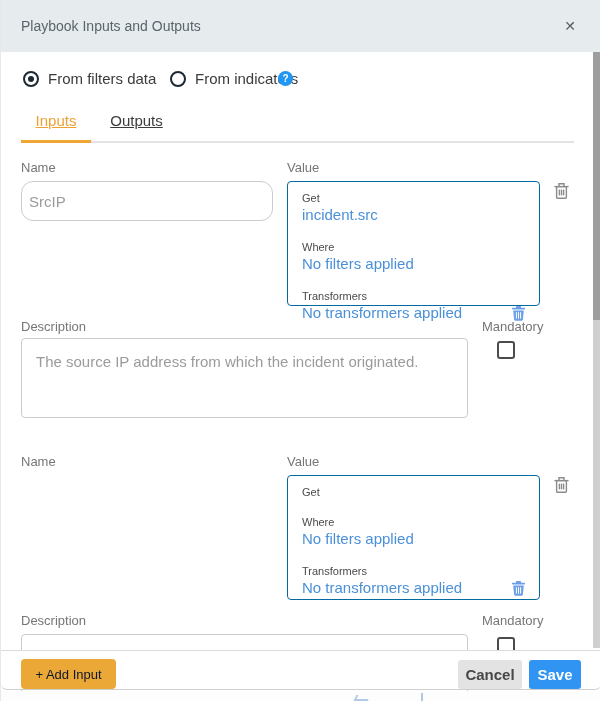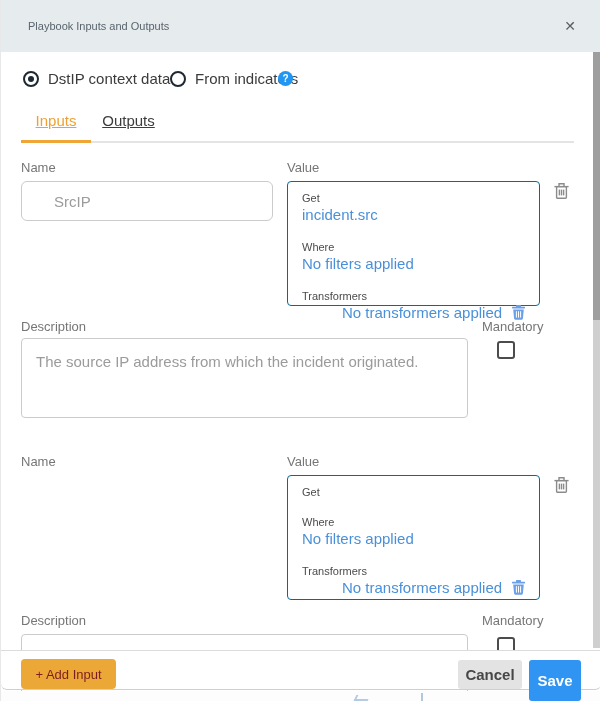--- a/index.html
+++ b/index.html
@@ -13,22 +13,22 @@
     overflow: hidden;
     border-left: 1px solid #e8e8e8;
   }
 
   
   .modal-header {
     position: absolute; left: 0; top: 0; width: 600px; height: 52px;
     background: #e6ebee;
   }
   .modal-title {
-    position: absolute; left: 27px; top: 0; line-height: 52px;
-    font-size: 11px; color: #59646c;
+    position: absolute; left: 20px; top: 0; line-height: 52px;
+    font-size: 14px; color: #59646c;
   }
   .close-btn {
     position: absolute; right: 22px; top: 17px; width: 18px; height: 18px;
     font-size: 14px; line-height: 18px; text-align: center;
     color: #5e5e5e; font-weight: bold; cursor: pointer;
   }
 
   
   .radio-row { position: absolute; left: 22px; top: 70px; height: 18px; }
   .radio-opt { position: absolute; top: 0; display: flex; align-items: center; cursor: pointer; }
@@ -47,52 +47,52 @@
     position: absolute; left: 255px; top: 1px; width: 15px; height: 15px;
     border-radius: 50%; background: #2196f3; color: #fff;
     font-size: 10px; font-weight: bold; text-align: center; line-height: 15px;
     cursor: pointer;
   }
 
   
   .tabs { position: absolute; left: 20px; top: 112px; height: 31px; }
   .tab { position: absolute; top: 0; height: 28px; text-align: center; font-size: 15px; cursor: pointer; text-decoration: underline; }
   .tab-inputs { left: 0; width: 70px; color: #eea133; }
-  .tab-outputs { left: 70px; width: 75px; color: #3c3c3c; }
+  .tab-outputs { left: 78px; width: 75px; color: #3c3c3c; }
   .tab-line {
     position: absolute; left: 20px; top: 141px; width: 553px; height: 2px;
     background: #e4e4e4;
   }
   .tab-line-active {
     position: absolute; left: 20px; top: 140px; width: 70px; height: 3px;
     background: #efa636;
   }
 
   
   .fld-label { position: absolute; font-size: 13px; color: #767676; }
 
   
   .name-input {
     position: absolute; left: 20px; width: 252px; height: 40px;
-    border: 1px solid #cbcbcb; border-radius: 6px;
-    padding-left: 32px; font-size: 15px; color: #9b9b9b;
+    border: 1px solid #cbcbcb; border-radius: 12px;
+    padding-left: 7px; font-size: 15px; color: #9b9b9b;
     font-family: "Liberation Sans", "DejaVu Sans", sans-serif;
     outline: none; background: #fff;
   }
 
   
   .value-box {
     position: absolute; left: 286px; width: 253px; height: 125px;
     border: 1px solid #0369a1; border-radius: 4px;
     padding: 9px 14px 7px 14px; background: #fff;
   }
   .vb-small { font-size: 11px; color: #4b4b4b; line-height: 14px; margin-top: 16px; }
   .vb-small.first { margin-top: 0; }
   .vb-link { font-size: 15px; color: #4a90d9; line-height: 18px; margin-top: 1px; cursor: pointer; }
-  .vb-last { display: flex; align-items: center; justify-content: space-between; margin-left: 40px; }
+  .vb-last { display: flex; align-items: flex-end; justify-content: space-between; }
   .vb-trash { cursor: pointer; line-height: 0; margin-bottom: 1px; }
 
   .row-trash { position: absolute; left: 553px; cursor: pointer; line-height: 0; }
 
   
   .desc-area {
     position: absolute; left: 20px; width: 447px; height: 80px;
     border: 1px solid #cbcbcb; border-radius: 4px;
     padding: 14px 14px; font-size: 15px; color: #9b9b9b;
     font-family: "Liberation Sans", "DejaVu Sans", sans-serif;
@@ -106,28 +106,28 @@
   
   .modal-footer {
     position: absolute; left: 0; top: 650px; width: 600px; height: 40px;
     background: #fff; border-top: 1px solid #dcdcdc; border-bottom: 1px solid #cfcfcf;
     border-radius: 0 0 6px 6px; z-index: 5;
   }
   .btn { position: absolute; border: none; border-radius: 4px; cursor: pointer;
          font-family: "Liberation Sans", "DejaVu Sans", sans-serif; }
   .btn-add {
     left: 20px; top: 8px; width: 95px; height: 30px;
-    background: #eba837; color: #7f1d1d; font-size: 13px;
+    background: #eba837; color: #0f172a; font-size: 13px;
   }
   .btn-cancel {
     left: 457px; top: 9px; width: 64px; height: 29px;
     background: #e3e3e3; color: #474747; font-size: 15px; font-weight: bold; border-radius: 3px;
   }
   .btn-save {
-    left: 528px; top: 9px; width: 52px; height: 41px;
+    left: 528px; top: 9px; width: 52px; height: 29px;
     background: #3095f2; color: #fff; font-size: 15px; font-weight: bold; border-radius: 3px;
   }
 
   
   .scroll-track { position: absolute; left: 592px; top: 52px; width: 8px; height: 596px; background: #cfcfcf; z-index: 6; }
   .scroll-thumb { position: absolute; left: 0; top: 0; width: 8px; height: 268px; background: #9e9e9e; cursor: grab; }
 
   
   .page-behind { position: absolute; left: 0; top: 691px; width: 600px; height: 10px; background: #fdfdfd; }
   .pb-mark1 { position: absolute; left: 354px; top: 4px; width: 14px; height: 6px;
@@ -141,21 +141,21 @@
 <div class="screen">
 
   <div class="modal-header">
     <div class="modal-title">Playbook Inputs and Outputs</div>
     <div class="close-btn">✕</div>
   </div>
 
   <div class="radio-row">
     <div class="radio-opt opt1">
       <span class="radio-circle checked"></span>
-      <span class="radio-label">DstIP context data</span>
+      <span class="radio-label">From filters data</span>
     </div>
     <div class="radio-opt opt2">
       <span class="radio-circle"></span>
       <span class="radio-label">From indicators</span>
     </div>
     <span class="help-badge">?</span>
   </div>
 
   <div class="tabs">
     <div class="tab tab-inputs">Inputs</div>

